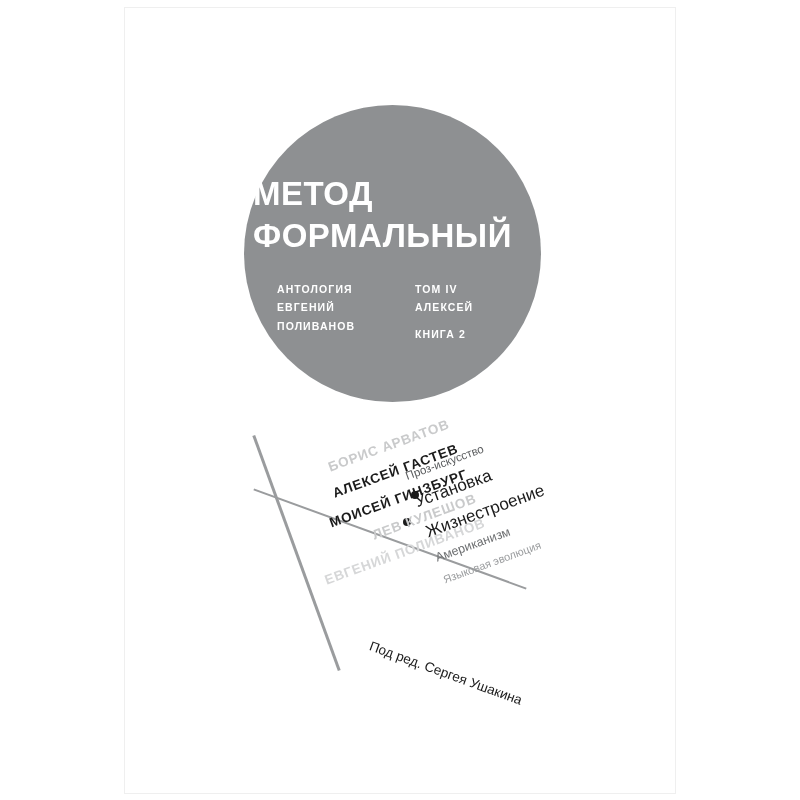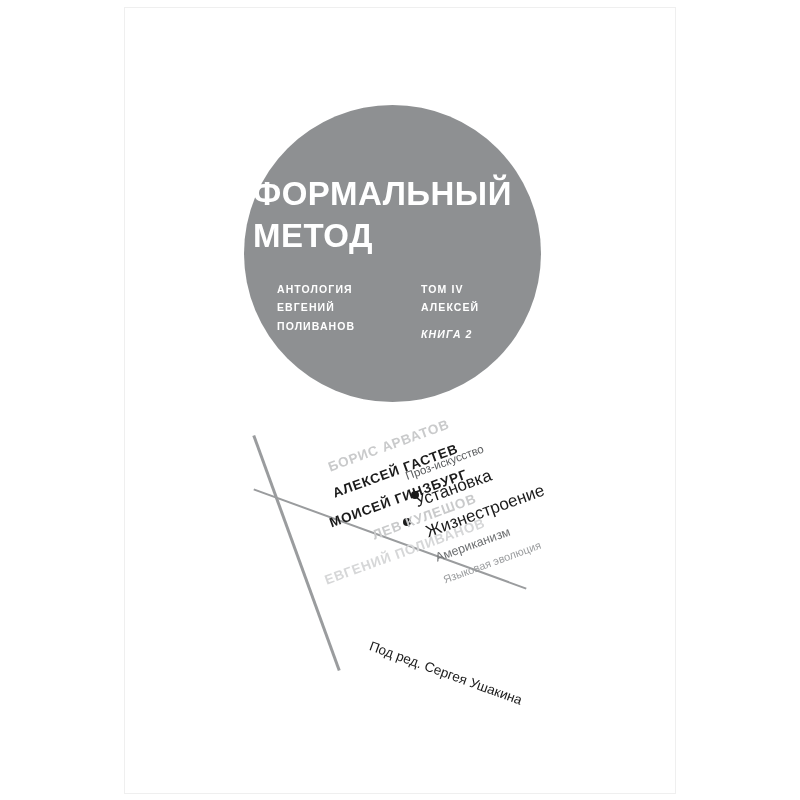--- a/index.html
+++ b/index.html
@@ -59,40 +59,40 @@
     white-space: nowrap;
   }
 
   .subtitle-area {
     position: absolute;
     left: 152px;
     top: 272px;
     width: 260px;
     display: flex;
     flex-direction: row;
-    gap: 34px;
+    gap: 22px;
     color: #ffffff;
   }
   .sub-col-left {
     width: 110px;
   }
   .sub-col-right {
     width: 100px;
+    margin-left: 6px;
   }
   .sub-line {
     font-size: 10.5px;
     font-weight: bold;
     letter-spacing: 1.1px;
     line-height: 1.75;
     color: #ffffff;
     white-space: nowrap;
   }
   .sub-line.spaced {
     margin-top: 8px;
-    font-style: italic;
   }
 
   
   .cross-line {
     position: absolute;
     background: #9a9c9e;
     transform-origin: center center;
   }
   .line-a { 
     left: 170px;
@@ -175,22 +175,22 @@
 </style>
 </head>
 <body>
 
 <div id="cover-canvas">
   <div class="cover-sheet">
 
     <div class="circle"></div>
 
     <div class="title-block">
+      <div class="title-line">МЕТОД</div>
       <div class="title-line">ФОРМАЛЬНЫЙ</div>
-      <div class="title-line">МЕТОД</div>
     </div>
 
     <div class="subtitle-area">
       <div class="sub-col-left">
         <div class="sub-line">АНТОЛОГИЯ</div>
         <div class="sub-line">ЕВГЕНИЙ</div>
         <div class="sub-line">ПОЛИВАНОВ</div>
       </div>
       <div class="sub-col-right">
         <div class="sub-line">ТОМ IV</div>

